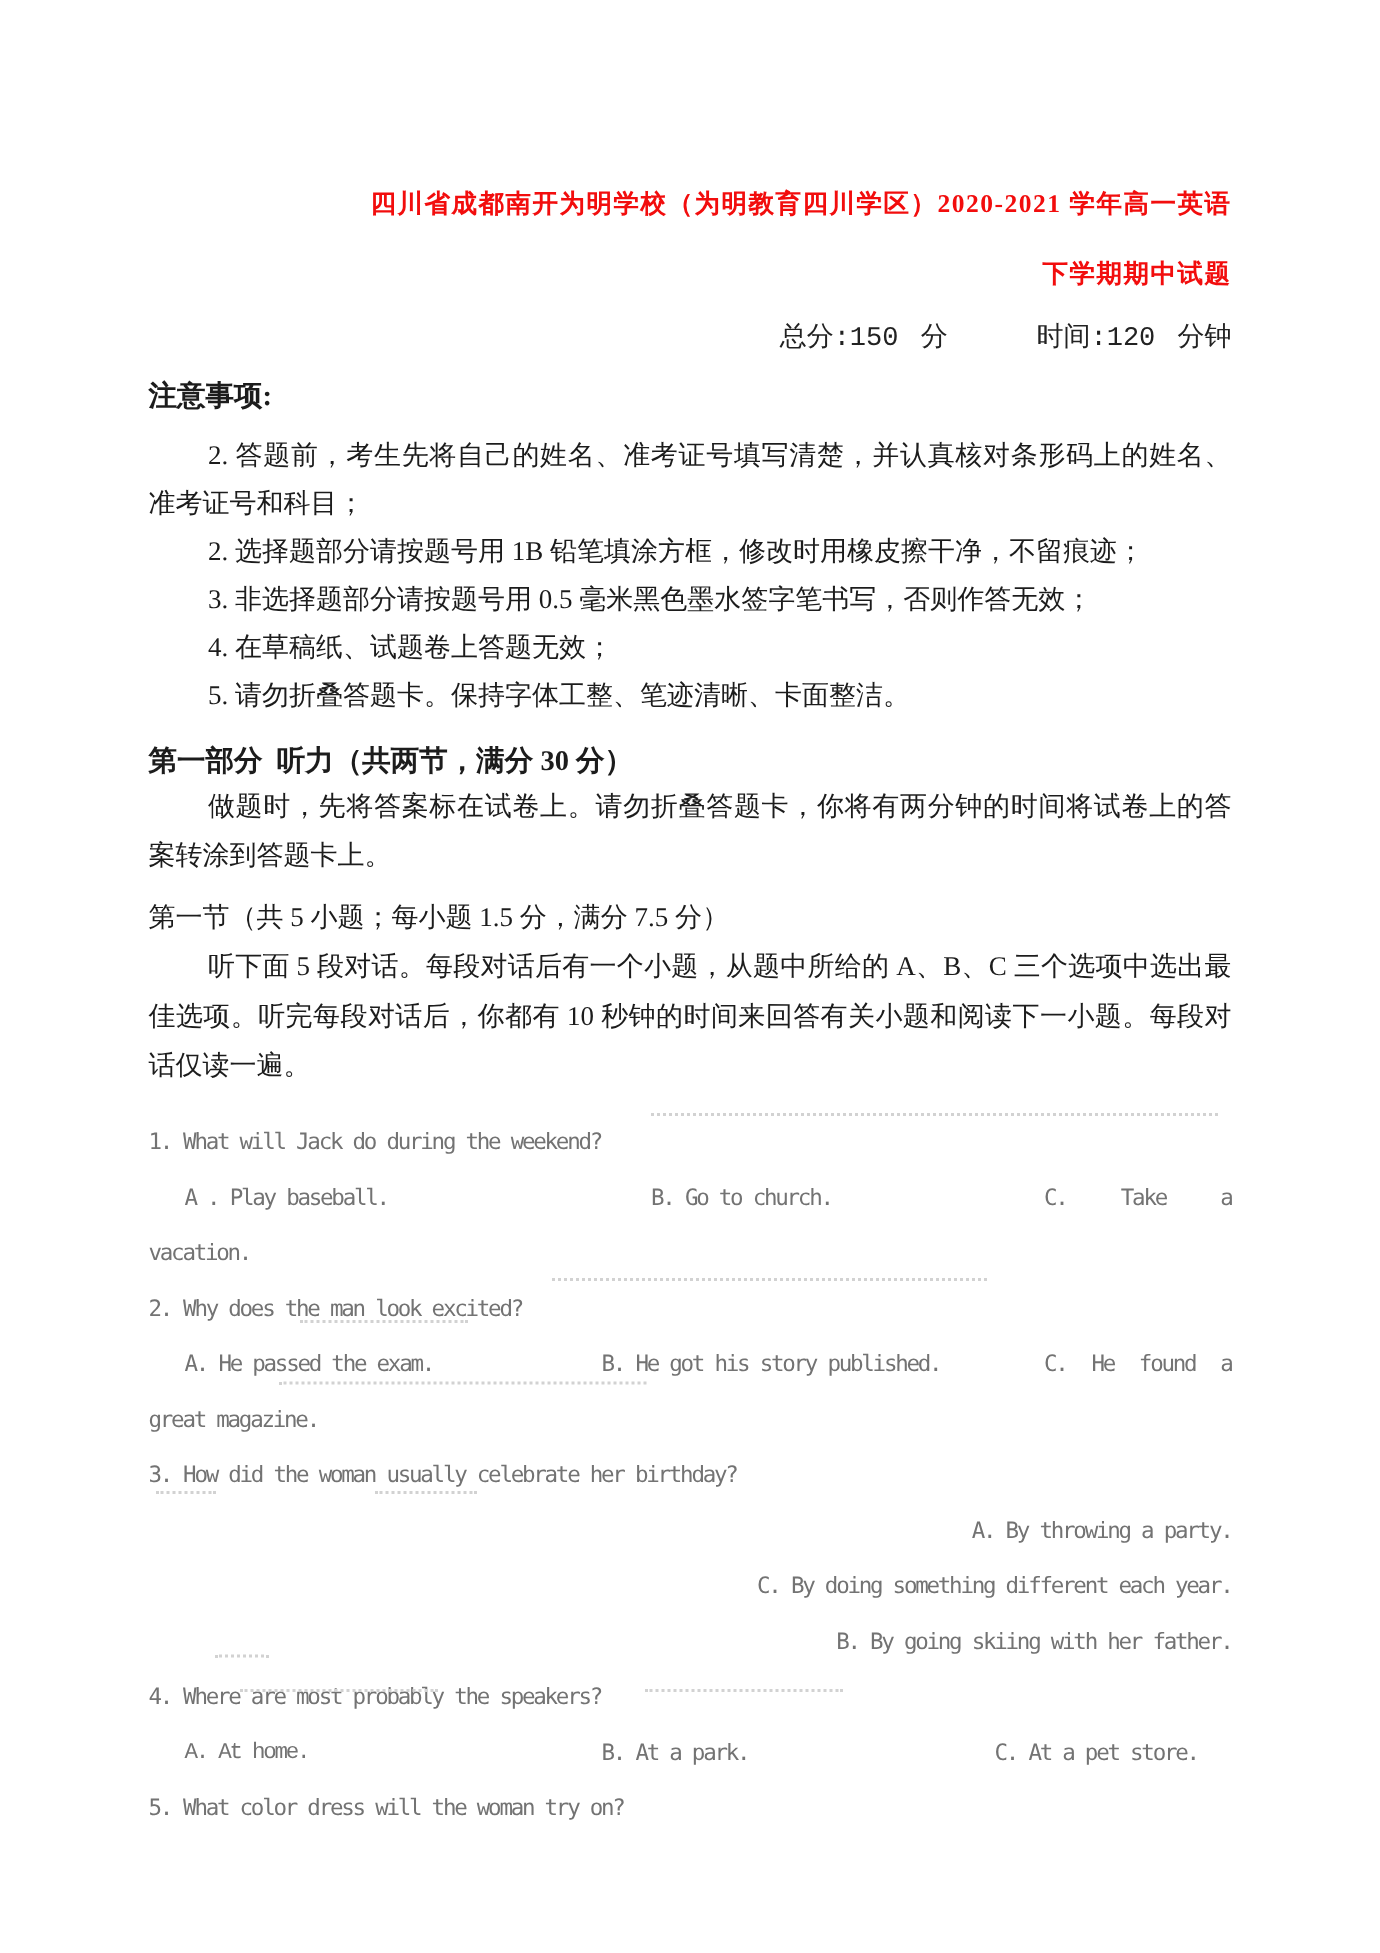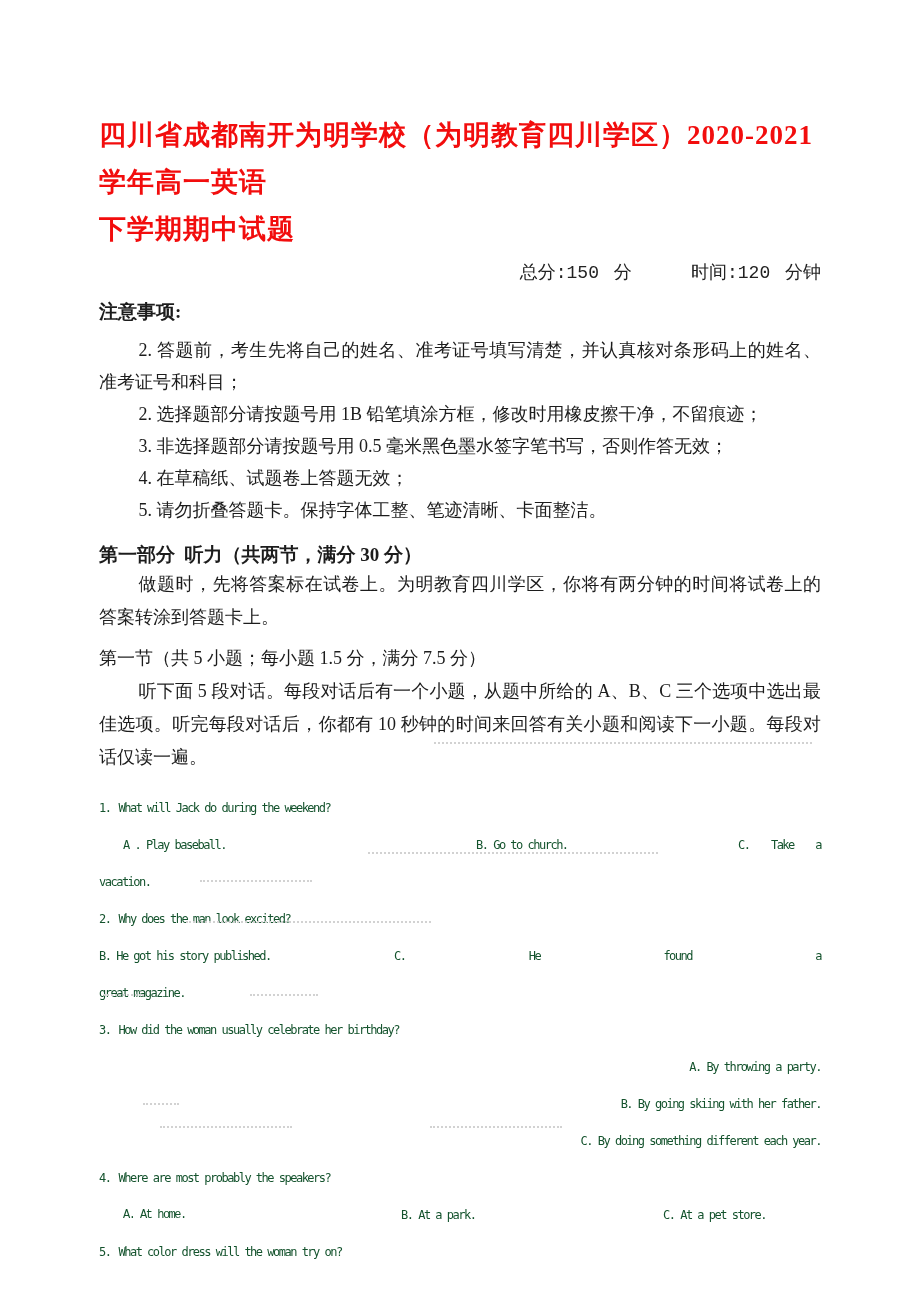--- a/index.html
+++ b/index.html
@@ -7,49 +7,49 @@
   body {
     width: 920px; height: 1302px;
     font-family: "Liberation Serif", "DejaVu Serif", serif;
     color: #1c1c1c;
     overflow: hidden;
   }
   .page { position: relative; width: 920px; height: 1302px; background: #fff; }
   .content { padding: 112px 99px 0 99px; }
 
   .title-line {
-    font-size: 27px; font-weight: bold; color: #f20d0d;
-    text-align: left; line-height: 47px; letter-spacing: 1px;
+    font-size: 17px; font-weight: bold; color: #f20d0d;
+    text-align: right; line-height: 47px; letter-spacing: 1px;
   }
   .meta {
     font-size: 18px; text-align: right; margin-top: 9px; line-height: 23px;
     white-space: pre; word-spacing: 4px; color: #222; font-family: Liberation Mono, monospace;
   }
   .notes-heading { font-size: 19px; font-weight: bold; margin-top: 15px; line-height: 24px; }
   .notes { margin-top: 10px; }
   .note {
     font-size: 18px; line-height: 32px; text-align: justify;
     text-indent: 2.2em;
   }
   .part-heading { font-size: 19px; font-weight: bold; margin-top: 16px; line-height: 26px; white-space: pre; }
   .para { font-size: 18px; line-height: 33px; text-align: justify; }
   .para.indent { text-indent: 2.2em; }
   .section-heading { font-size: 18px; line-height: 33px; margin-top: 8px; }
 
   .questions {
     margin-top: 16px;
     font-family: "DejaVu Sans Mono", "Liberation Mono", monospace;
-    font-size: 12px; letter-spacing: -1.5px; line-height: 37px; color: #14532d;
+    font-size: 15px; letter-spacing: -1.5px; line-height: 37px; color: #737373;
   }
   .q-line { display: block; }
   .q-text { margin-left: 8px; }
   .opt-row { display: flex; width: 100%; }
   .opt-a { padding-left: 24px; }
   .q1 .opt-a { width: 335px; }
-  .q1 .opt-b { width: 262px; margin-left: 42px; }
+  .q1 .opt-b { width: 262px; }
   .q1 .opt-c { flex: 1; text-align: justify; text-align-last: justify; }
   .q2 .opt-a { width: 302px; }
   .q2 .opt-b { width: 295px; }
   .q2 .opt-c { flex: 1; text-align: justify; text-align-last: justify; }
   .q4 .opt-a { width: 302px; font-family: Liberation Mono, monospace; }
   .q4 .opt-b { width: 262px; }
   .q4 .opt-c { flex: 1; }
   .opt-stack { padding-left: 24px; display: block; text-align: right; }
   .overflow-line { display: block; }
 
@@ -81,21 +81,21 @@
     <div class="notes">
       <div class="note">2. 答题前，考生先将自己的姓名、准考证号填写清楚，并认真核对条形码上的姓名、准考证号和科目；</div>
       <div class="note">2. 选择题部分请按题号用 1B 铅笔填涂方框，修改时用橡皮擦干净，不留痕迹；</div>
       <div class="note">3. 非选择题部分请按题号用 0.5 毫米黑色墨水签字笔书写，否则作答无效；</div>
       <div class="note">4. 在草稿纸、试题卷上答题无效；</div>
       <div class="note">5. 请勿折叠答题卡。保持字体工整、笔迹清晰、卡面整洁。</div>
     </div>
 
     <div class="part-heading">第一部分  听力（共两节，满分 30 分）</div>
 
-    <div class="para indent">做题时，先将答案标在试卷上。为明教育四川学区，你将有两分钟的时间将试卷上的答案转涂到答题卡上。</div>
+    <div class="para indent">做题时，先将答案标在试卷上。请勿折叠答题卡，你将有两分钟的时间将试卷上的答案转涂到答题卡上。</div>
 
     <div class="section-heading">第一节（共 5 小题；每小题 1.5 分，满分 7.5 分）</div>
 
     <div class="para indent">听下面 5 段对话。每段对话后有一个小题，从题中所给的 A、B、C 三个选项中选出最佳选项。听完每段对话后，你都有 10 秒钟的时间来回答有关小题和阅读下一小题。每段对话仅读一遍。</div>
 
     <div class="questions">
 
       <div class="question q1">
         <div class="q-line">
           <span>1.</span><span class="q-text">What will Jack do during the weekend?</span>
@@ -106,33 +106,34 @@
           <span class="opt-c">C. Take a</span>
         </div>
         <span class="overflow-line">vacation.</span>
       </div>
 
       <div class="question q2">
         <div class="q-line">
           <span>2.</span><span class="q-text">Why does the man look excited?</span>
         </div>
         <div class="opt-row">
+          <span class="opt-a">A. He passed the exam.</span>
           <span class="opt-b">B. He got his story published.</span>
           <span class="opt-c">C. He found a</span>
         </div>
         <span class="overflow-line">great magazine.</span>
       </div>
 
       <div class="question q3">
         <div class="q-line">
           <span>3.</span><span class="q-text">How did the woman usually celebrate her birthday?</span>
         </div>
         <span class="opt-stack">A. By throwing a party.</span>
+        <span class="opt-stack">C. By doing something different each year.</span>
         <span class="opt-stack">B. By going skiing with her father.</span>
-        <span class="opt-stack">C. By doing something different each year.</span>
       </div>
 
       <div class="question q4">
         <div class="q-line">
           <span>4.</span><span class="q-text">Where are most probably the speakers?</span>
         </div>
         <div class="opt-row">
           <span class="opt-a">A. At home.</span>
           <span class="opt-b">B. At a park.</span>
           <span class="opt-c">C. At a pet store.</span>

